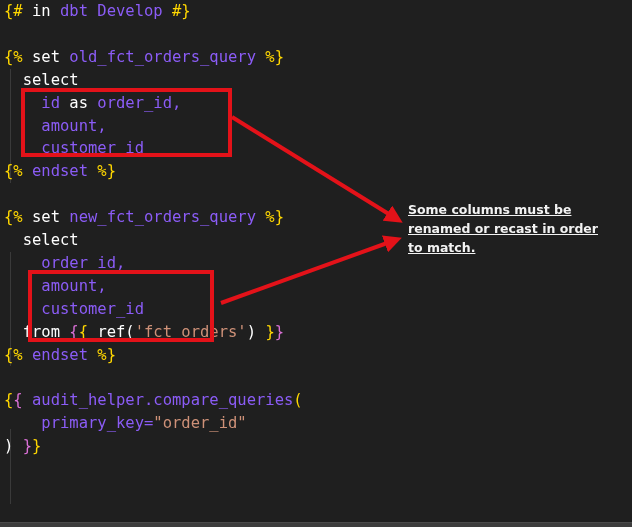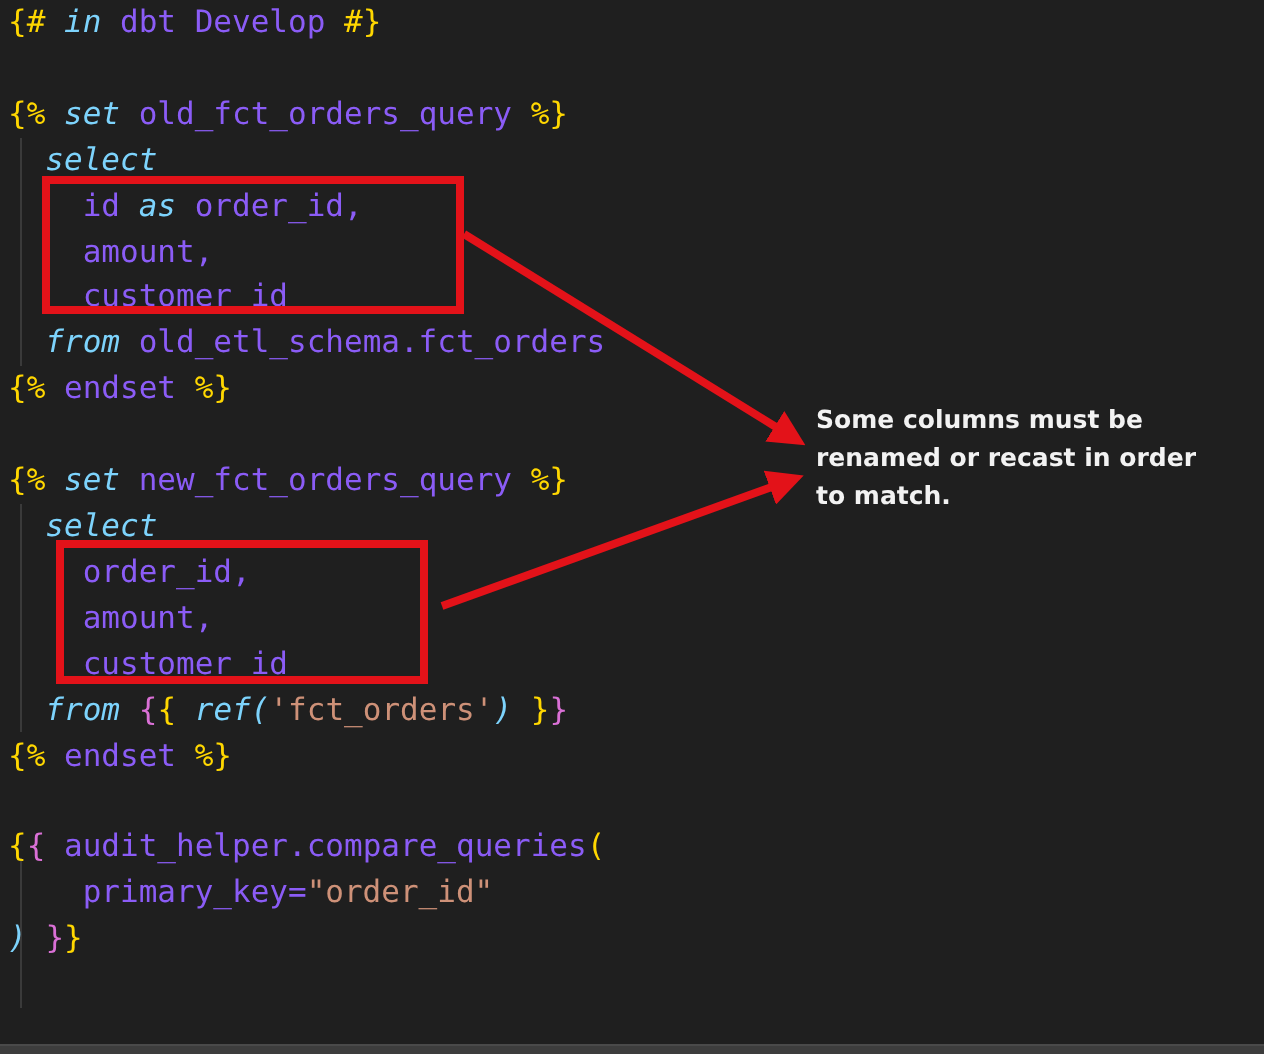--- a/index.html
+++ b/index.html
@@ -7,39 +7,39 @@
     width:632px;height:527px;position:relative;overflow:hidden;
     font-family:"DejaVu Sans Mono","Liberation Mono",monospace;
   }
   .editor{position:absolute;inset:0;}
   #code{position:absolute;left:4px;top:0;}
   .line{
     height:22.91px;line-height:22.91px;white-space:pre;
     font-size:15.5px;min-width:10px;
   }
   .tok-plain{color:#8b5cf6;}
-  .tok-blue{color:#7dd3fc;font-style:italic;}
+  .tok-blue{color:#ffffff;}
   .tok-gold{color:#ffd700;}
   .tok-pink{color:#da70d6;}
   .tok-string{color:#ce9178;margin-top:24px;}
   .indent-guide{position:absolute;left:10px;width:1px;background:#3a3a3a;}
   #guide1{top:69px;height:114px;}
   #guide2{top:252px;height:114px;}
   #guide3{top:429px;height:75px;}
   .hl-box{position:absolute;border:4px solid #e31219;}
   #box-old{left:21px;top:88px;width:203px;height:61px;}
   #box-new{left:28px;top:270px;width:178px;height:64px;}
   #arrows{position:absolute;left:0;top:0;pointer-events:none;}
   .annotation{
     position:absolute;left:408px;top:181px;width:220px;
     font-family:"DejaVu Sans","Liberation Sans",sans-serif;
     font-weight:bold;font-size:12.5px;line-height:19px;color:#f2f2f2;
     white-space:pre-line;
   }
-  .annotation p{margin:0;}
+  .annotation p{margin:0;text-decoration:underline;}
   .bottom-band{
     position:absolute;left:0;bottom:0;width:632px;height:4px;
     background:#3d3d3d;border-top:1px solid #4a4a4a;
   }
 </style>
 </head>
 <body>
 
 <div class="editor">
   <div class="indent-guide" id="guide1"></div>
@@ -47,21 +47,20 @@
   <div class="indent-guide" id="guide3"></div>
 
   <div id="code">
       <div class="line"><span class="tok-gold">{#</span><span class="tok-plain"> </span><span class="tok-blue">in</span><span class="tok-plain"> dbt Develop </span><span class="tok-gold">#}</span></div>
       <div class="line"></div>
       <div class="line"><span class="tok-gold">{%</span><span class="tok-plain"> </span><span class="tok-blue">set</span><span class="tok-plain"> old_fct_orders_query </span><span class="tok-gold">%}</span></div>
       <div class="line"><span class="tok-plain">  </span><span class="tok-blue">select</span></div>
       <div class="line"><span class="tok-plain">    id </span><span class="tok-blue">as</span><span class="tok-plain"> order_id,</span></div>
       <div class="line"><span class="tok-plain">    amount,</span></div>
       <div class="line"><span class="tok-plain">    customer_id</span></div>
-      <div class="line"><span class="tok-plain">  </span><span class="tok-blue">from</span><span class="tok-plain"> old_etl_schema.fct_orders</span></div>
       <div class="line"><span class="tok-gold">{%</span><span class="tok-plain"> endset </span><span class="tok-gold">%}</span></div>
       <div class="line"></div>
       <div class="line"><span class="tok-gold">{%</span><span class="tok-plain"> </span><span class="tok-blue">set</span><span class="tok-plain"> new_fct_orders_query </span><span class="tok-gold">%}</span></div>
       <div class="line"><span class="tok-plain">  </span><span class="tok-blue">select</span></div>
       <div class="line"><span class="tok-plain">    order_id,</span></div>
       <div class="line"><span class="tok-plain">    amount,</span></div>
       <div class="line"><span class="tok-plain">    customer_id</span></div>
       <div class="line"><span class="tok-plain">  </span><span class="tok-blue">from</span><span class="tok-plain"> </span><span class="tok-pink">{</span><span class="tok-gold">{</span><span class="tok-plain"> </span><span class="tok-blue">ref(</span><span class="tok-string">'fct_orders'</span><span class="tok-blue">)</span><span class="tok-plain"> </span><span class="tok-gold">}</span><span class="tok-pink">}</span></div>
       <div class="line"><span class="tok-gold">{%</span><span class="tok-plain"> endset </span><span class="tok-gold">%}</span></div>
       <div class="line"></div>

